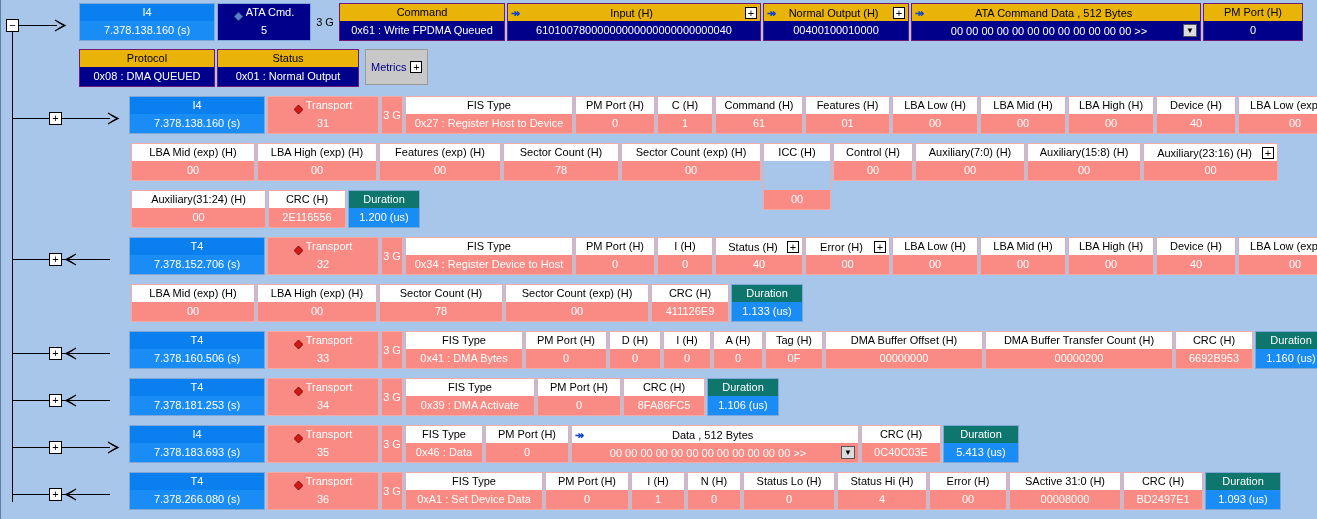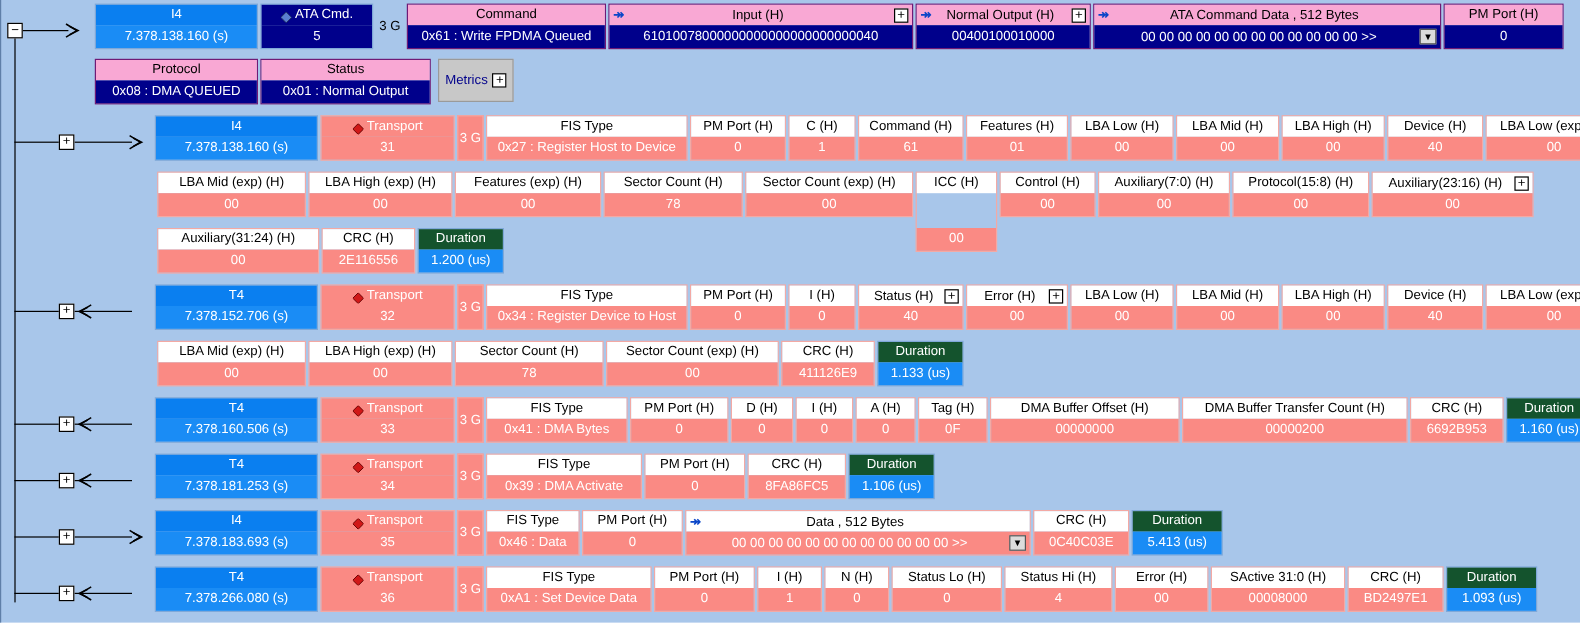--- a/index.html
+++ b/index.html
@@ -91,36 +91,36 @@
     white-space: nowrap;
     overflow: hidden;
     padding: 0 3px;
   }
   
   .c-blue > .hdr { background: #0a7ff0; color: #fff; }
   .c-blue > .val { background: #1a8cf5; color: #fff; }
   .c-blue { border-color: #7fa8d8; }
 
   
-  .c-white > .hdr { background: #f9a8d4; color: #000; }
+  .c-white > .hdr { background: #eab308; color: #000; }
   .c-white > .val { background: #00008B; color: #ffffff; }
   .c-white { border: 1px solid #701a75; }
 
   
   .c-pink > .hdr { background: #ffffff; color: #000; }
   .c-pink > .val { background: #fa8a84; color: #ffffff; }
   .c-pink { border: 1px solid #f3a9a4; }
 
   
   .c-pinkfull > .hdr { background: #fa8a84; color: #ffffff; }
   .c-pinkfull > .val { background: #fa8a84; color: #ffffff; }
   .c-pinkfull { border: 1px solid #f3a9a4; }
 
   
-  .c-dur > .hdr { background: #14532d; color: #fff; }
+  .c-dur > .hdr { background: #0f766e; color: #fff; }
   .c-dur > .val { background: #1a8cf5; color: #fff; }
   .c-dur { border: 1px solid #7fa8d8; }
 
   
   .speed {
     box-sizing: border-box;
     width: 22px;
     height: 38px;
     margin-right: 2px;
     border: 1px solid #f3a9a4;
@@ -423,21 +423,21 @@
         </div>
         <div class="cellpair c-pink" style="width: 80px;">
           <div class="hdr"><span>Control (H)</span></div>
           <div class="val">00</div>
         </div>
         <div class="cellpair c-pink" style="width: 110px;">
           <div class="hdr"><span>Auxiliary(7:0) (H)</span></div>
           <div class="val">00</div>
         </div>
         <div class="cellpair c-pink" style="width: 114px;">
-          <div class="hdr"><span>Protocol(15:8) (H)</span></div>
+          <div class="hdr"><span>Auxiliary(15:8) (H)</span></div>
           <div class="val">00</div>
         </div>
         <div class="cellpair c-pink" style="width: 135px;">
           <div class="hdr hdr-spread">
             <span class="ttl">Auxiliary(23:16) (H)</span>
             <span class="plusbox" style="margin-left: 0px;">+</span>
           </div>
           <div class="val">00</div>
         </div>
       </div>

